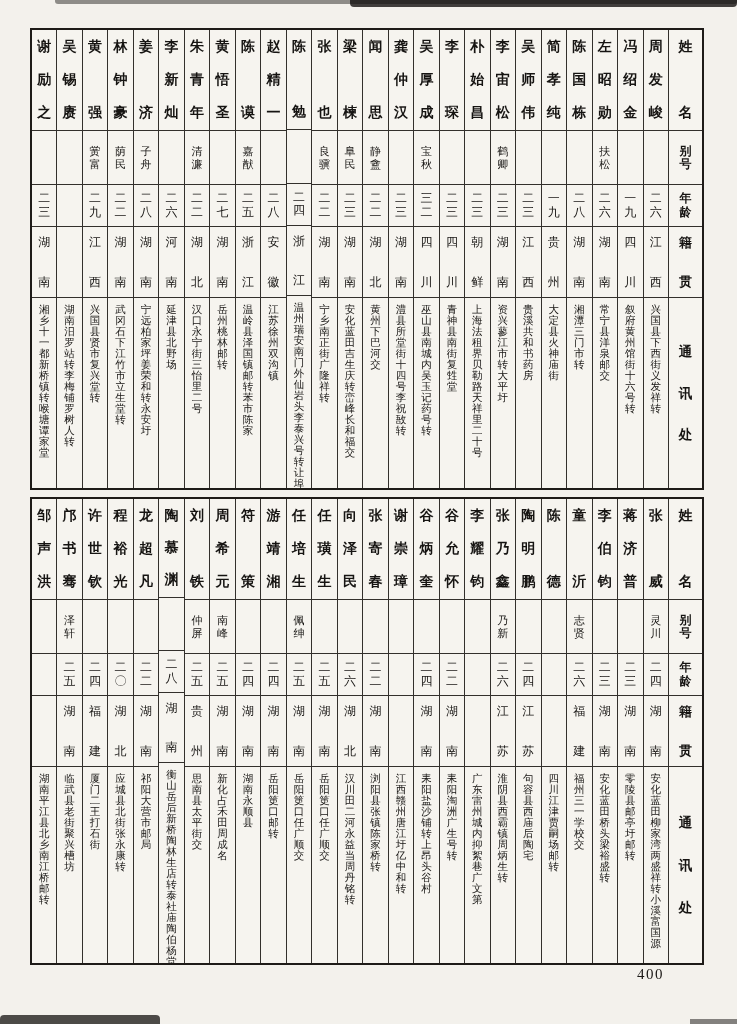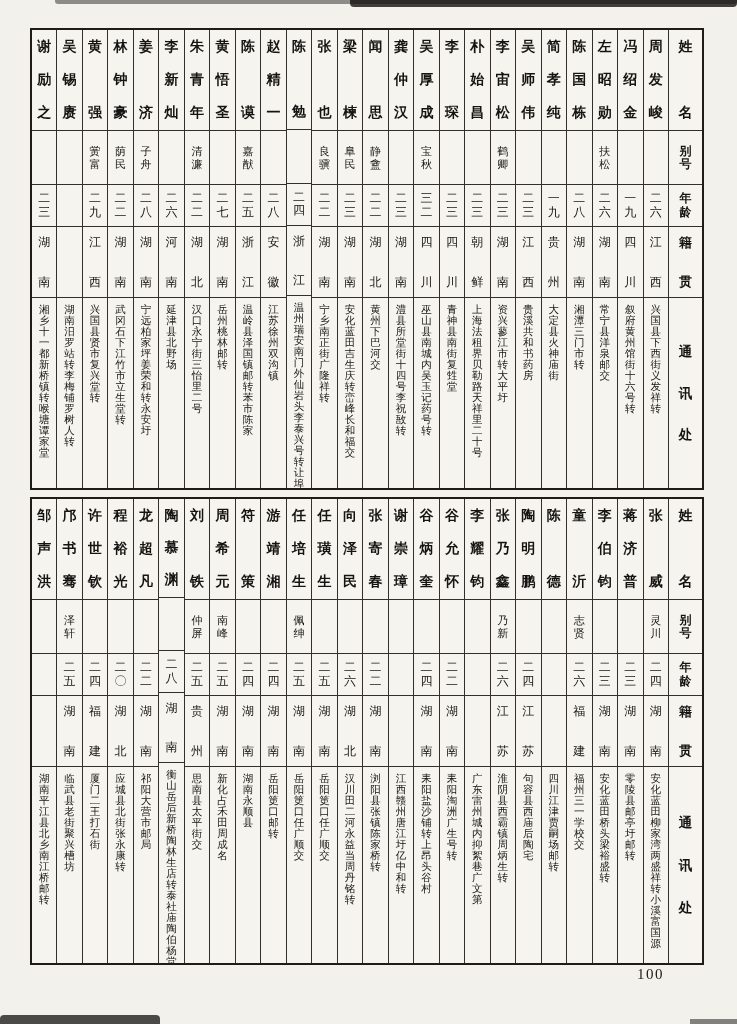--- a/index.html
+++ b/index.html
@@ -1515,13 +1515,13 @@
         <span class="ch">乡</span>
         <span class="ch">南</span>
         <span class="ch">江</span>
         <span class="ch">桥</span>
         <span class="ch">邮</span>
         <span class="ch">转</span>
       </div>
     </div>
   </div>
 
-<div id="page-number">100</div>
+<div id="page-number">400</div>
 
 </body></html>

